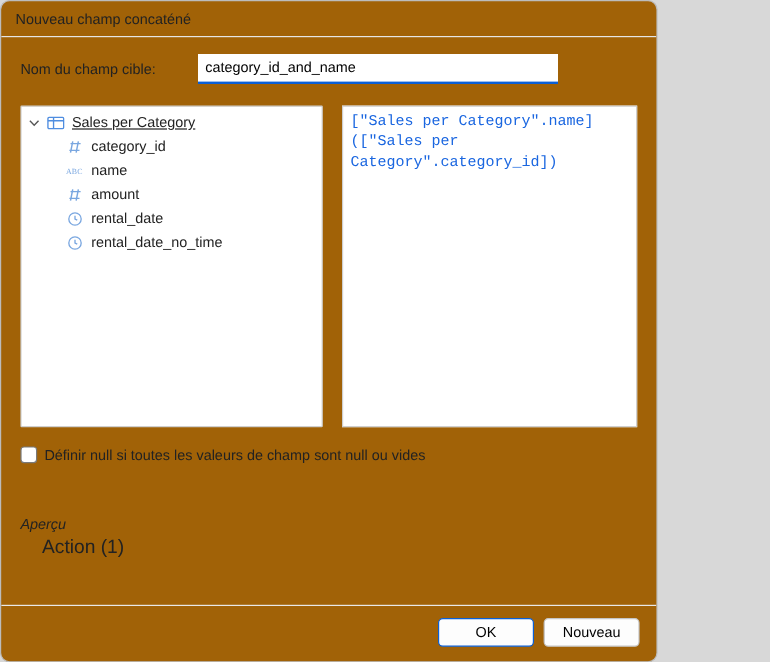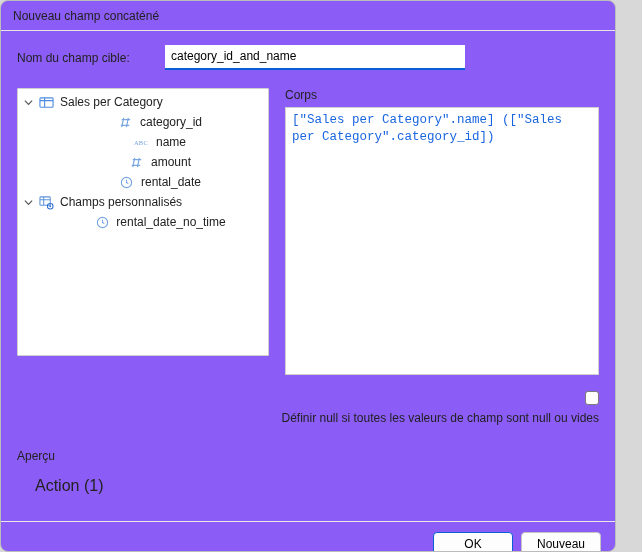--- a/index.html
+++ b/index.html
@@ -7,23 +7,23 @@
   body {
     font-family: "Segoe UI", Tahoma, sans-serif;
     font-size: 12px;
     color: #222;
     background: #d8d8d8;
     width: 642px;
     height: 552px;
   }
   .window {
     position: relative;
-    width: 616px;
+    width: 548px;
     height: 552px;
-    background: #8b5cf6;
+    background: #a16207;
     border: 1px solid #bcbcbc;
     border-radius: 8px;
     overflow: hidden;
     display: flex;
     flex-direction: column;
   }
   .titlebar {
     height: 30px;
     border-bottom: 1px solid #e5e5e5;
     display: flex;
@@ -84,22 +84,22 @@
     overflow: auto;
     padding: 3px 2px;
   }
   .tree-row {
     display:flex;
     align-items:center;
     height: 20px;
     gap: 4px;
     white-space: nowrap;
   }
-  .indent0 { padding-left: 2px; }
-  .indent1 { padding-left: 34px; justify-content: center; }
+  .indent0 { padding-left: 2px; text-decoration: underline; }
+  .indent1 { padding-left: 34px; }
   .chev {
     width: 12px; height: 12px;
     display:inline-flex; align-items:center; justify-content:center;
   }
   .chev svg { width:9px; height:9px; }
   .ico { width:16px; height:16px; display:inline-flex; align-items:center; justify-content:center; }
   .ico svg { width:15px; height:15px; }
   .tree-label { padding-left: 2px; }
 
   .corps {
@@ -111,33 +111,32 @@
     font-size: 12.5px;
     color: #1a66e0;
     white-space: pre-wrap;
     word-break: break-word;
     line-height: 1.35;
     overflow:auto;
   }
 
   .check-row {
     display:flex;
-    align-items:flex-end;
+    align-items:flex-start;
     gap: 6px;
-    margin-bottom: 24px;
-    flex-direction: column;
+    margin-bottom: 44px;
   }
   .checkbox {
     width:14px; height:14px;
     border:1px solid #7a7a7a;
     border-radius: 3px;
     background:#fff;
   }
 
-  .preview-label { margin-bottom: 10px; font-size: 12px; }
+  .preview-label { font-size: 12px; font-style: italic; }
 
   .preview-area {
     min-height: 40px;
     padding: 4px 0 8px 18px;
     font-size: 16px;
   }
 
   .buttons {
     border-top: 1px solid #e8e8e8;
     padding: 10px 14px 12px 0;
@@ -233,53 +232,35 @@
           <div class="tree-row indent1">
             <span class="ico">
               <svg viewBox="0 0 16 16">
                   <circle cx="8" cy="8" r="5.5" fill="none" stroke="#7aa7e0" stroke-width="1.2"></circle>
                   <path d="M8 5v3l2 1" stroke="#7aa7e0" stroke-width="1.2" fill="none"></path>
                 </svg>
             </span>
             <span class="tree-label">rental_date</span>
           </div>
 
-          <div class="tree-row indent0">
-            <span class="chev">
-              <svg viewBox="0 0 10 10">
-                  <path d="M1 3 L5 7 L9 3" stroke="#555" stroke-width="1.3" fill="none"></path>
-                </svg>
-            </span>
-            <span class="ico">
-              <svg viewBox="0 0 16 16">
-                  <rect x="1" y="2" width="11" height="9" rx="1" fill="none" stroke="#5d93d9" stroke-width="1.1"></rect>
-                  <line x1="1" y1="5" x2="12" y2="5" stroke="#5d93d9" stroke-width="1.1"></line>
-                  <line x1="5" y1="2" x2="5" y2="11" stroke="#5d93d9" stroke-width="1.1"></line>
-                  <circle cx="12" cy="12" r="3" fill="none" stroke="#2f6fd0" stroke-width="1.1"></circle>
-                  <circle cx="12" cy="12" r="1" fill="#2f6fd0"></circle>
-                </svg>
-            </span>
-            <span class="tree-label">Champs personnalisés</span>
-          </div>
 
           <div class="tree-row indent1">
             <span class="ico">
               <svg viewBox="0 0 16 16">
                   <circle cx="8" cy="8" r="5.5" fill="none" stroke="#7aa7e0" stroke-width="1.2"></circle>
                   <path d="M8 5v3l2 1" stroke="#7aa7e0" stroke-width="1.2" fill="none"></path>
                 </svg>
             </span>
             <span class="tree-label">rental_date_no_time</span>
           </div>
 
         </div>
       </div>
 
       <div class="panel right">
-        <span class="panel-label">Corps</span>
         <div class="corps">["Sales per Category".name] (["Sales per Category".category_id])</div>
       </div>
 
     </div>
 
     <div class="check-row">
       <span class="checkbox"></span>
       <span>Définir null si toutes les valeurs de champ sont null ou vides</span>
     </div>
 

